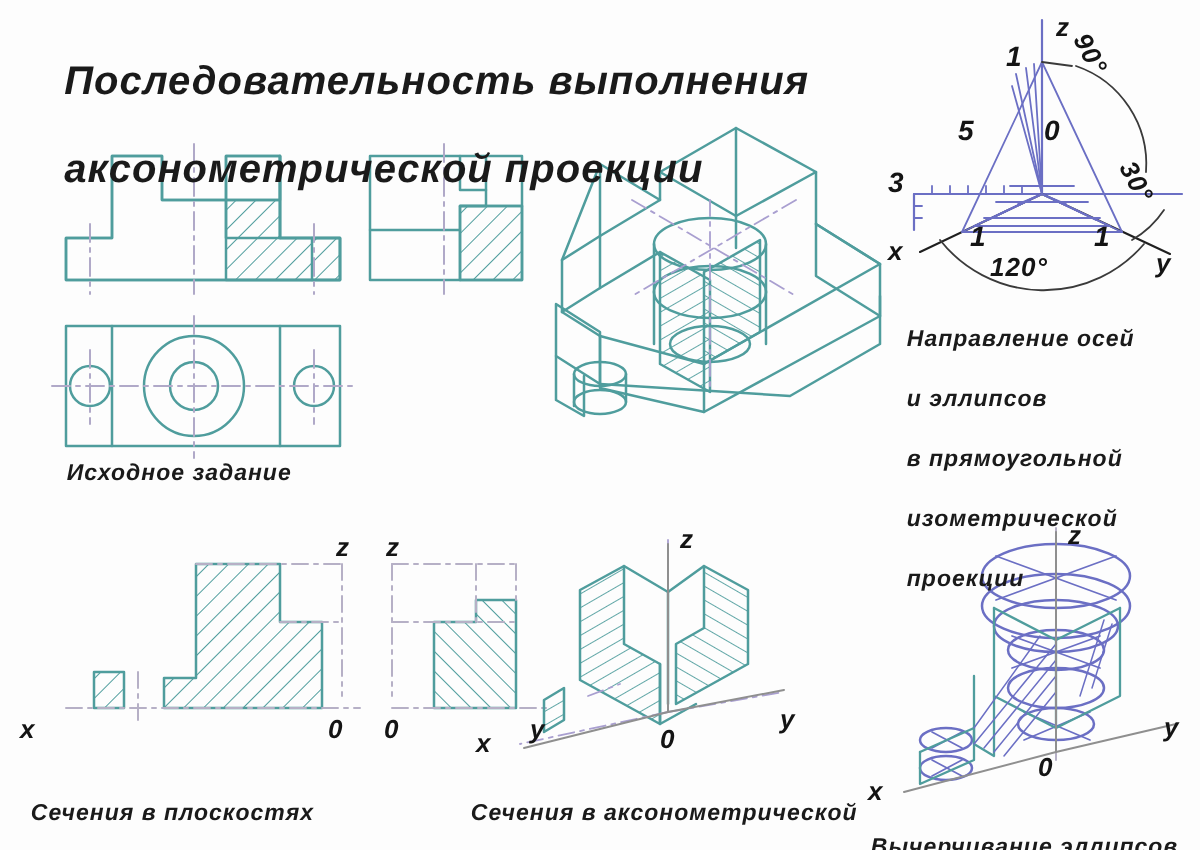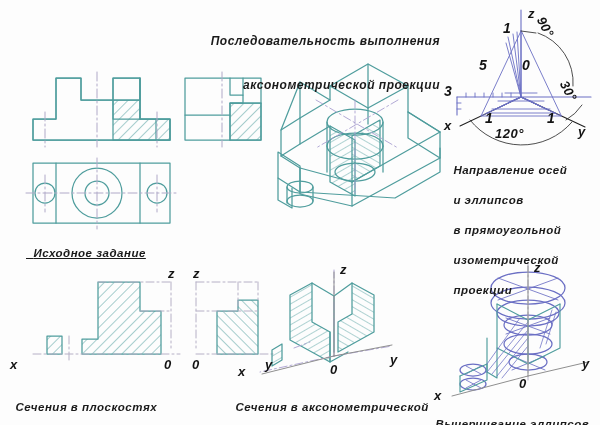--- a/index.html
+++ b/index.html
@@ -5,21 +5,21 @@
   html,body{margin:0;padding:0;background:#ffffff;}
   body{
     width:600px;height:425px;position:relative;overflow:hidden;
     font-family:"Liberation Sans", sans-serif;
     background:#fdfdfd;
   }
   #sheet{position:absolute;left:0;top:0;width:600px;height:425px;}
   .lbl{position:absolute;white-space:pre;color:#1a1a1a;
        font-family:"Liberation Sans", sans-serif;
        font-style:italic;font-weight:600;letter-spacing:.5px;}
-  .title{font-size:12px;line-height:22px;text-align:right;font-weight:700;}
+  .title{font-size:20px;line-height:22px;text-align:left;font-weight:700;}
   .cap{font-size:11.5px;line-height:14px;text-align:left;}
   .axl{font-size:13px;font-weight:600;color:#141414;}
   .num{font-size:14px;font-weight:600;color:#141414;}
 </style>
 </head>
 <body>
 
 <svg id="sheet" viewBox="0 0 600 425" xmlns="http://www.w3.org/2000/svg">
   <defs>
     <pattern id="hatchR" width="7" height="7" patternTransform="rotate(45)" patternUnits="userSpaceOnUse">
@@ -283,21 +283,21 @@
   </g>
 
   </g>
 </svg>
 
 <div class="lbl title" style="left:20px;top:8px;width:420px;">
   <span>Последовательность выполнения</span><br>
   <span>аксонометрической проекции</span>
 </div>
 
-<div class="lbl cap" style="left:26px;top:232px;width:160px;text-decoration:underline;">
+<div class="lbl cap" style="left:26px;top:216px;width:160px;">
   <span>Исходное задание</span>
 </div>
 
 <div class="lbl cap" style="left:258px;top:214px;width:180px;">
   <br>
 </div>
 
 <div class="lbl cap" style="left:446px;top:148px;width:150px;line-height:15px;">
   <span>Направление осей</span><br>
   <span>и эллипсов</span><br>

